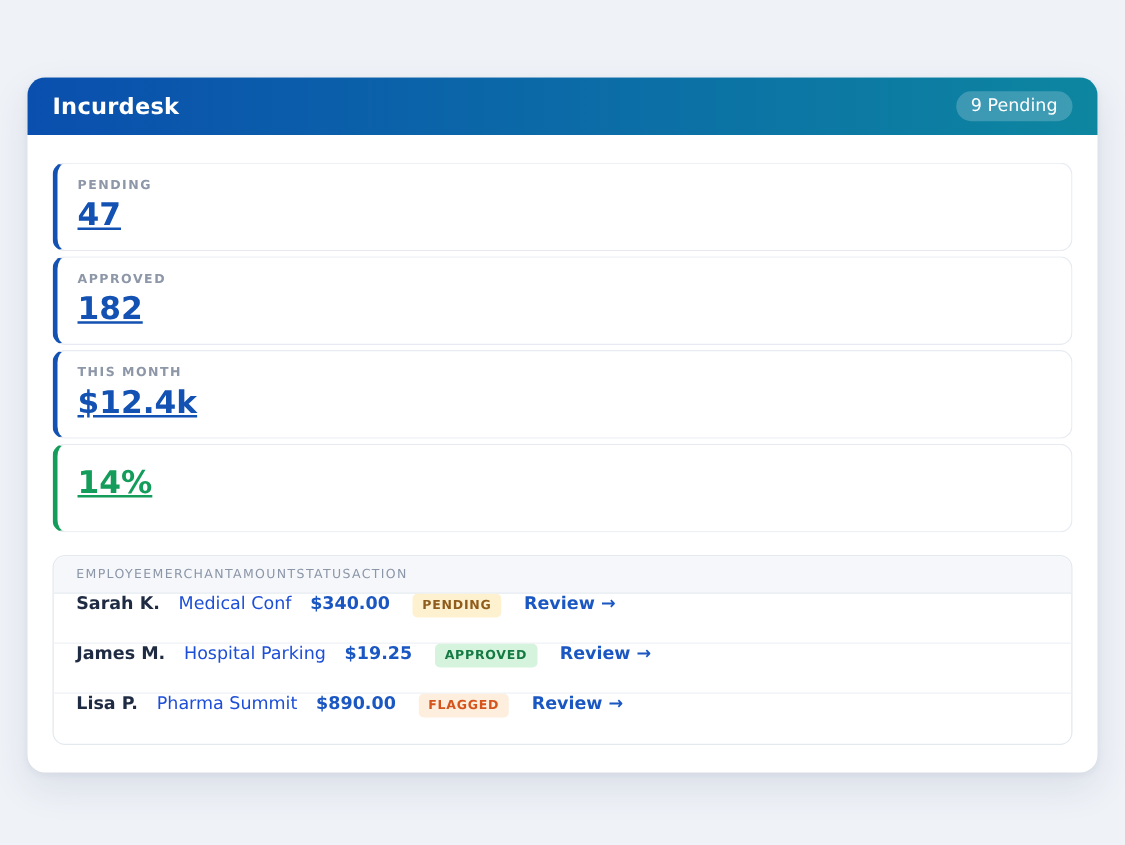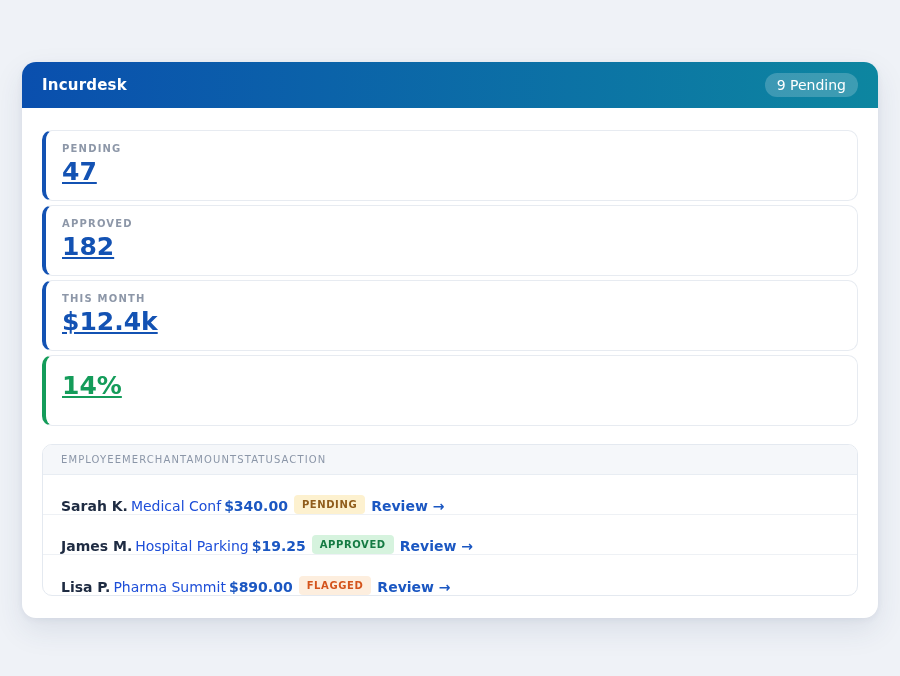--- a/index.html
+++ b/index.html
@@ -12,21 +12,21 @@
     position:absolute; left:22px; top:62px; width:856px;
     background:#ffffff; border-radius:14px;
     box-shadow:0 12px 30px rgba(35,55,95,.10), 0 2px 6px rgba(35,55,95,.06);
   }
   .app-header {
     height:46px; border-radius:14px 14px 0 0;
     background:linear-gradient(90deg,#0a4fae 0%,#0d86a0 100%);
     display:flex; align-items:center; justify-content:space-between;
     padding:0 20px;
   }
-  .app-title { color:#ffffff; font-weight:bold; font-size:15px; letter-spacing:.2px; }
+  .app-title { color:#ffffff; font-weight:bold; font-size:18px; letter-spacing:.2px; }
   .pending-badge {
     background:rgba(255,255,255,.20); color:#ffffff;
     font-size:14px; font-weight:normal; padding:4px 12px; border-radius:999px;
   }
   .app-main { padding:22px 20px; }
   .stat-card {
     background:#ffffff; border:1px solid #e7ebf1; border-left:4px solid #1352b3;
     border-radius:10px; padding:12px 16px 14px; margin-bottom:4px; height:71px;
   }
   .stat-label {
@@ -37,21 +37,21 @@
   .expense-table {
     margin-top:18px; border:1px solid #e4e9f0; border-radius:10px;
     overflow:hidden; background:#ffffff;
   }
   .t-head {
     background:#f5f7fa; border-bottom:1px solid #e8edf3;
     padding:9px 18px; font-size:10px; font-weight:normal;
     letter-spacing:1.1px; color:#8b96a8; white-space:nowrap;
   }
   .t-row {
-    display:flex; align-items:flex-end; gap:3px;
+    display:flex; align-items:flex-start; gap:15px;
     height:40px; padding:0 18px; border-bottom:1px solid #eef1f5;
     font-size:14px; white-space:nowrap;
   }
   .t-row:last-child { border-bottom:none; }
   .emp { font-weight:bold; color:#1e2b42; }
   .mer { color:#1d4ed8; }
   .amt { font-weight:bold; color:#1b57c2; }
   .badge {
     font-size:10px; font-weight:bold; letter-spacing:.6px;
     padding:4px 8px; border-radius:4px; margin:0 3px;

